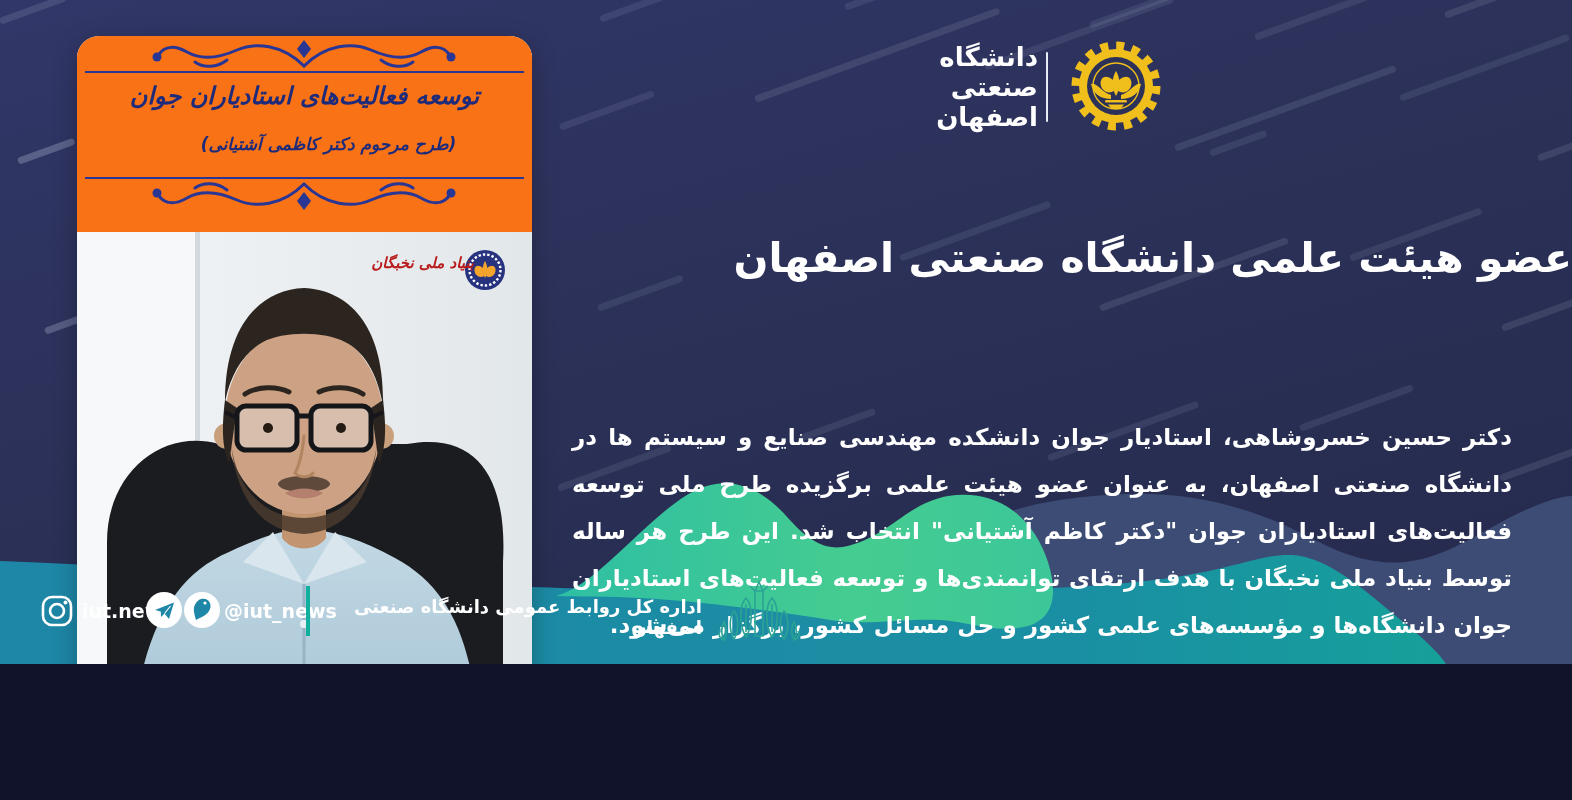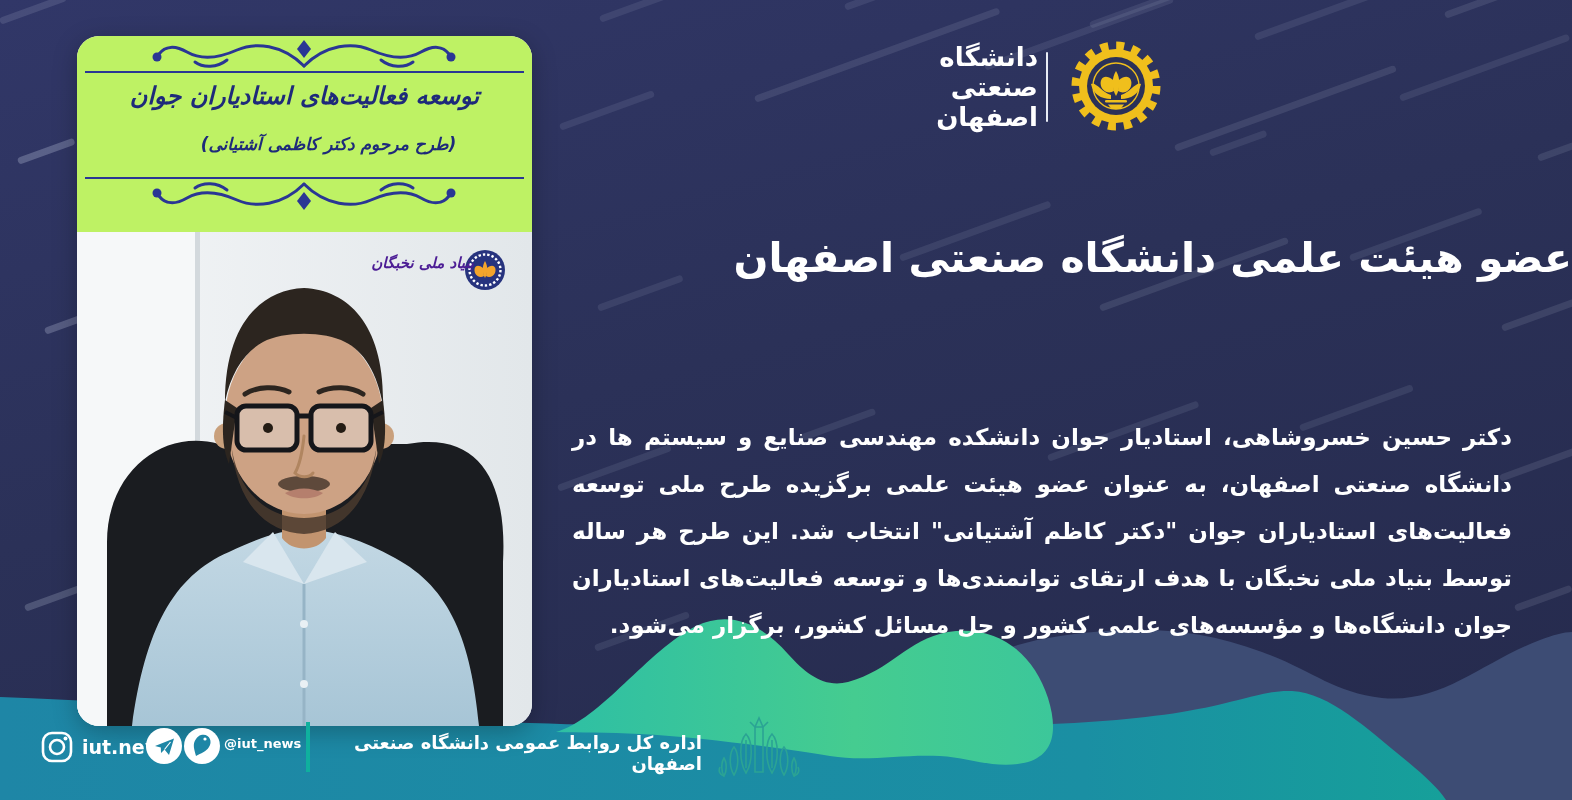--- a/index.html
+++ b/index.html
@@ -1,52 +1,52 @@
 <!DOCTYPE html>
 <html lang="fa"><head>
 <meta charset="utf-8">
 <style>
   html,body{margin:0;padding:0;background:#11132a;}
-  .stage{position:relative;width:1572px;height:800px;overflow:hidden;
+  .stage{position:relative;width:1572px;height:664px;overflow:hidden;
          background:linear-gradient(165deg,#313768 0%,#2b3158 45%,#252a4c 100%);
          font-family:"DejaVu Sans",sans-serif;}
   .dash{position:absolute;height:7px;border-radius:4px;background:#cdd5ea;
         transform:rotate(-20deg);transform-origin:left center;pointer-events:none;}
   
   .waves{position:absolute;left:0;bottom:0;width:1572px;height:210px;}
   
   .card{position:absolute;left:77px;top:36px;width:455px;height:690px;background:#ffffff;
         border-radius:22px;overflow:hidden;box-shadow:0 6px 24px rgba(0,0,0,.25);}
-  .card-header{position:relative;width:455px;height:196px;background:#bef264;}
+  .card-header{position:relative;width:455px;height:196px;background:#f97316;}
   .card-title{position:absolute;left:0;top:46px;width:455px;text-align:center;direction:rtl;
               color:#1e2a7a;font-size:24px;font-weight:bold;font-style:italic;}
   .card-subtitle{position:absolute;left:0;top:98px;width:455px;text-align:center;direction:rtl;
               color:#1e2a7a;font-size:17px;font-weight:bold;font-style:italic;padding-left:24px;}
   .photo{position:absolute;left:0;top:196px;width:455px;height:494px;}
-  .badge-label{position:absolute;right:58px;top:22px;direction:rtl;color:#4c1d95;
+  .badge-label{position:absolute;right:58px;top:22px;direction:rtl;color:#b91c1c;
                font-size:15px;font-weight:bold;font-style:italic;}
   
   .wordmark{position:absolute;right:534px;top:42px;width:220px;text-align:right;direction:rtl;
             color:#ffffff;font-weight:bold;font-size:26px;line-height:30px;}
   .brand-divider{position:absolute;left:1046px;top:52px;width:2px;height:70px;background:#e8ecf5;border-radius:1px;}
   .seal{position:absolute;left:1068px;top:38px;width:96px;height:96px;}
   
   .headline{position:absolute;left:532px;top:226px;width:1040px;direction:rtl;}
   .headline .l1{color:#ffffff;font-size:41px;font-weight:bold;line-height:64px;}
   .headline .l2{color:#ffd21f;font-size:47px;font-weight:bold;line-height:76px;margin-top:4px;}
   
   .lede{position:absolute;right:60px;top:414px;width:940px;direction:rtl;color:#ffffff;
         font-size:23px;line-height:47px;font-weight:bold;text-align:justify;}
   
   .footer{position:absolute;left:0;bottom:0;width:1572px;height:80px;}
   .ig-icon{position:absolute;left:40px;top:10px;}
   .ig-handle{position:absolute;left:82px;top:16px;color:#fff;font-size:19px;font-weight:bold;}
   .tg-icon{position:absolute;left:146px;top:8px;}
   .bale-icon{position:absolute;left:184px;top:8px;}
-  .msg-handle{position:absolute;left:224px;top:16px;color:#fff;font-size:13px;font-weight:bold;}
+  .msg-handle{position:absolute;left:224px;top:16px;color:#fff;font-size:19px;font-weight:bold;}
   .footer-divider{position:absolute;left:306px;top:2px;width:4px;height:50px;background:#0fb09e;}
   .org{position:absolute;left:322px;top:12px;width:380px;text-align:right;direction:rtl;
        color:#ffffff;font-size:18px;font-weight:bold;}
   .watermark{position:absolute;left:716px;top:-6px;}
 </style>
 </head>
 <body>
 
 <div class="stage">
 

